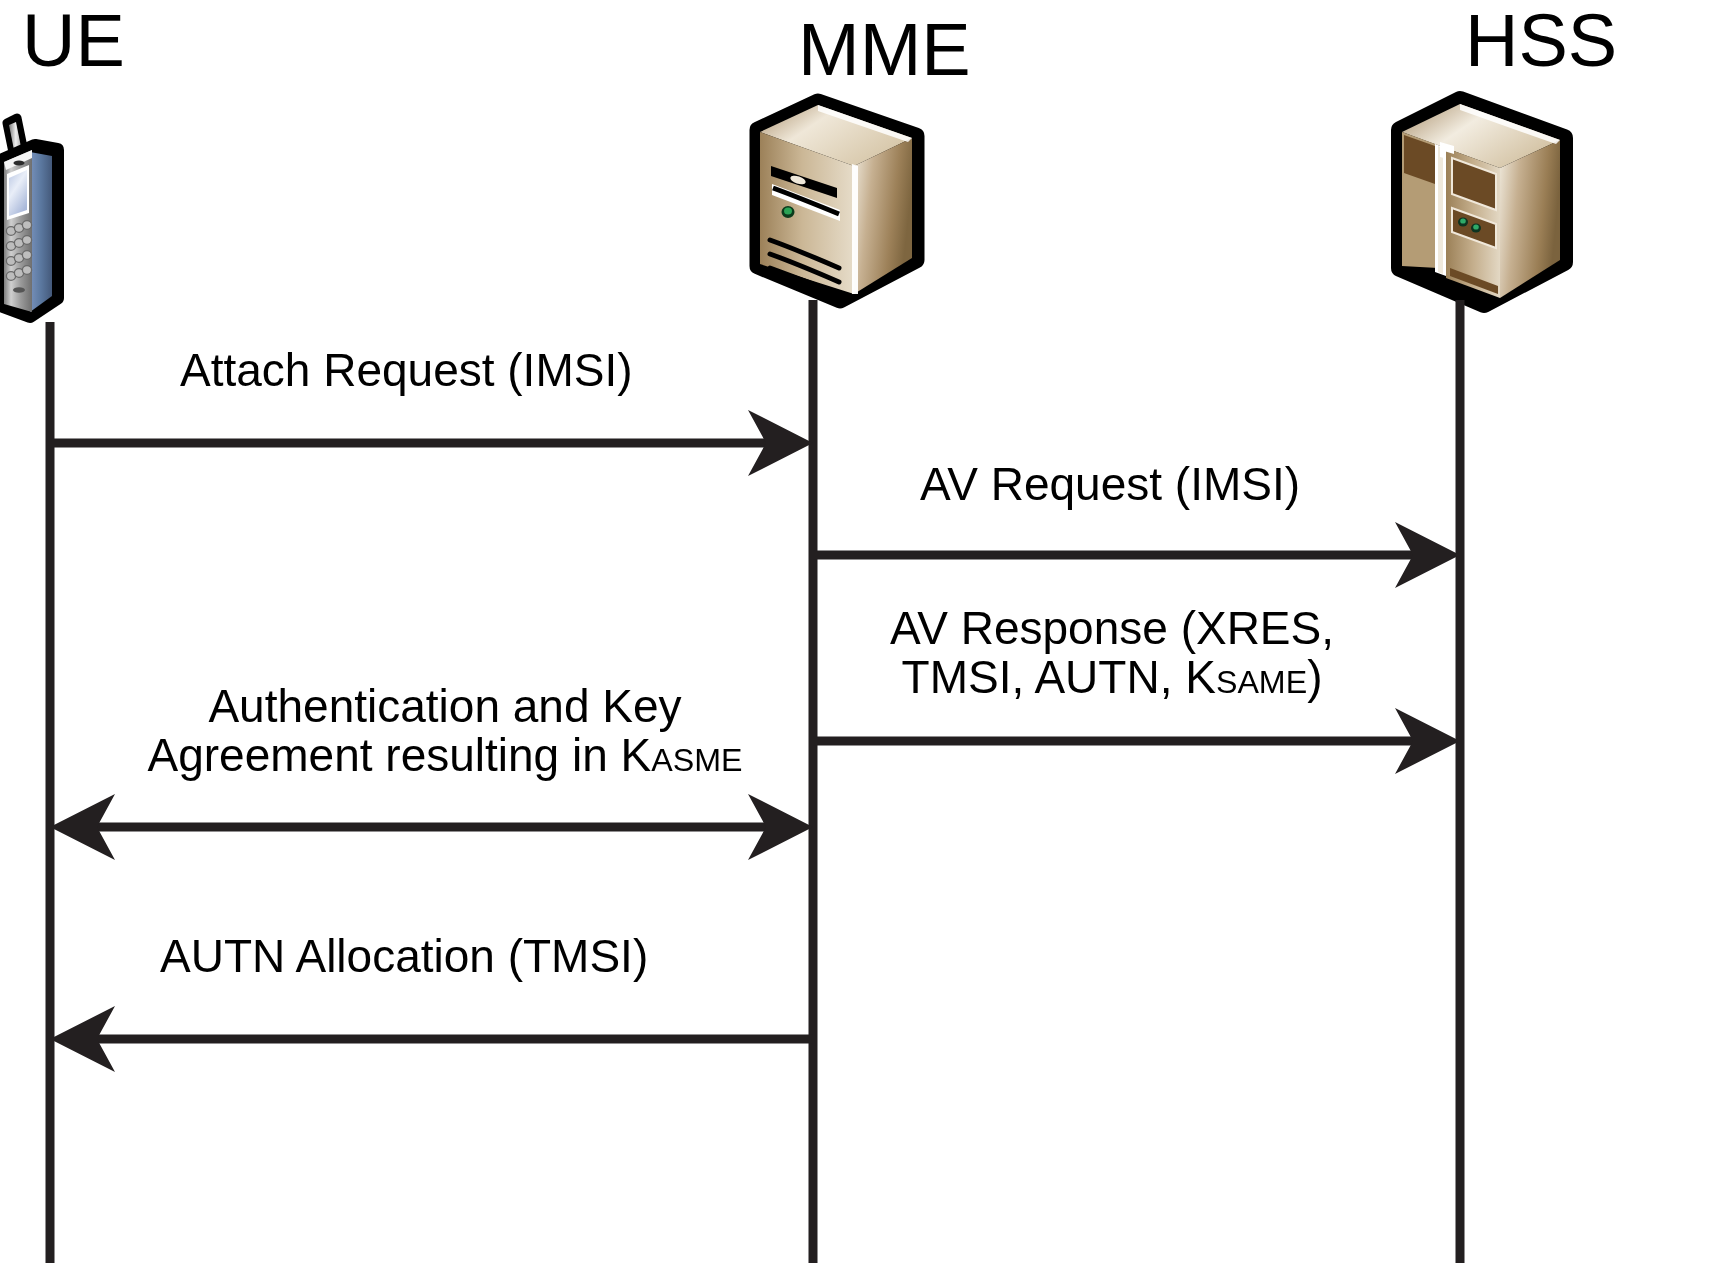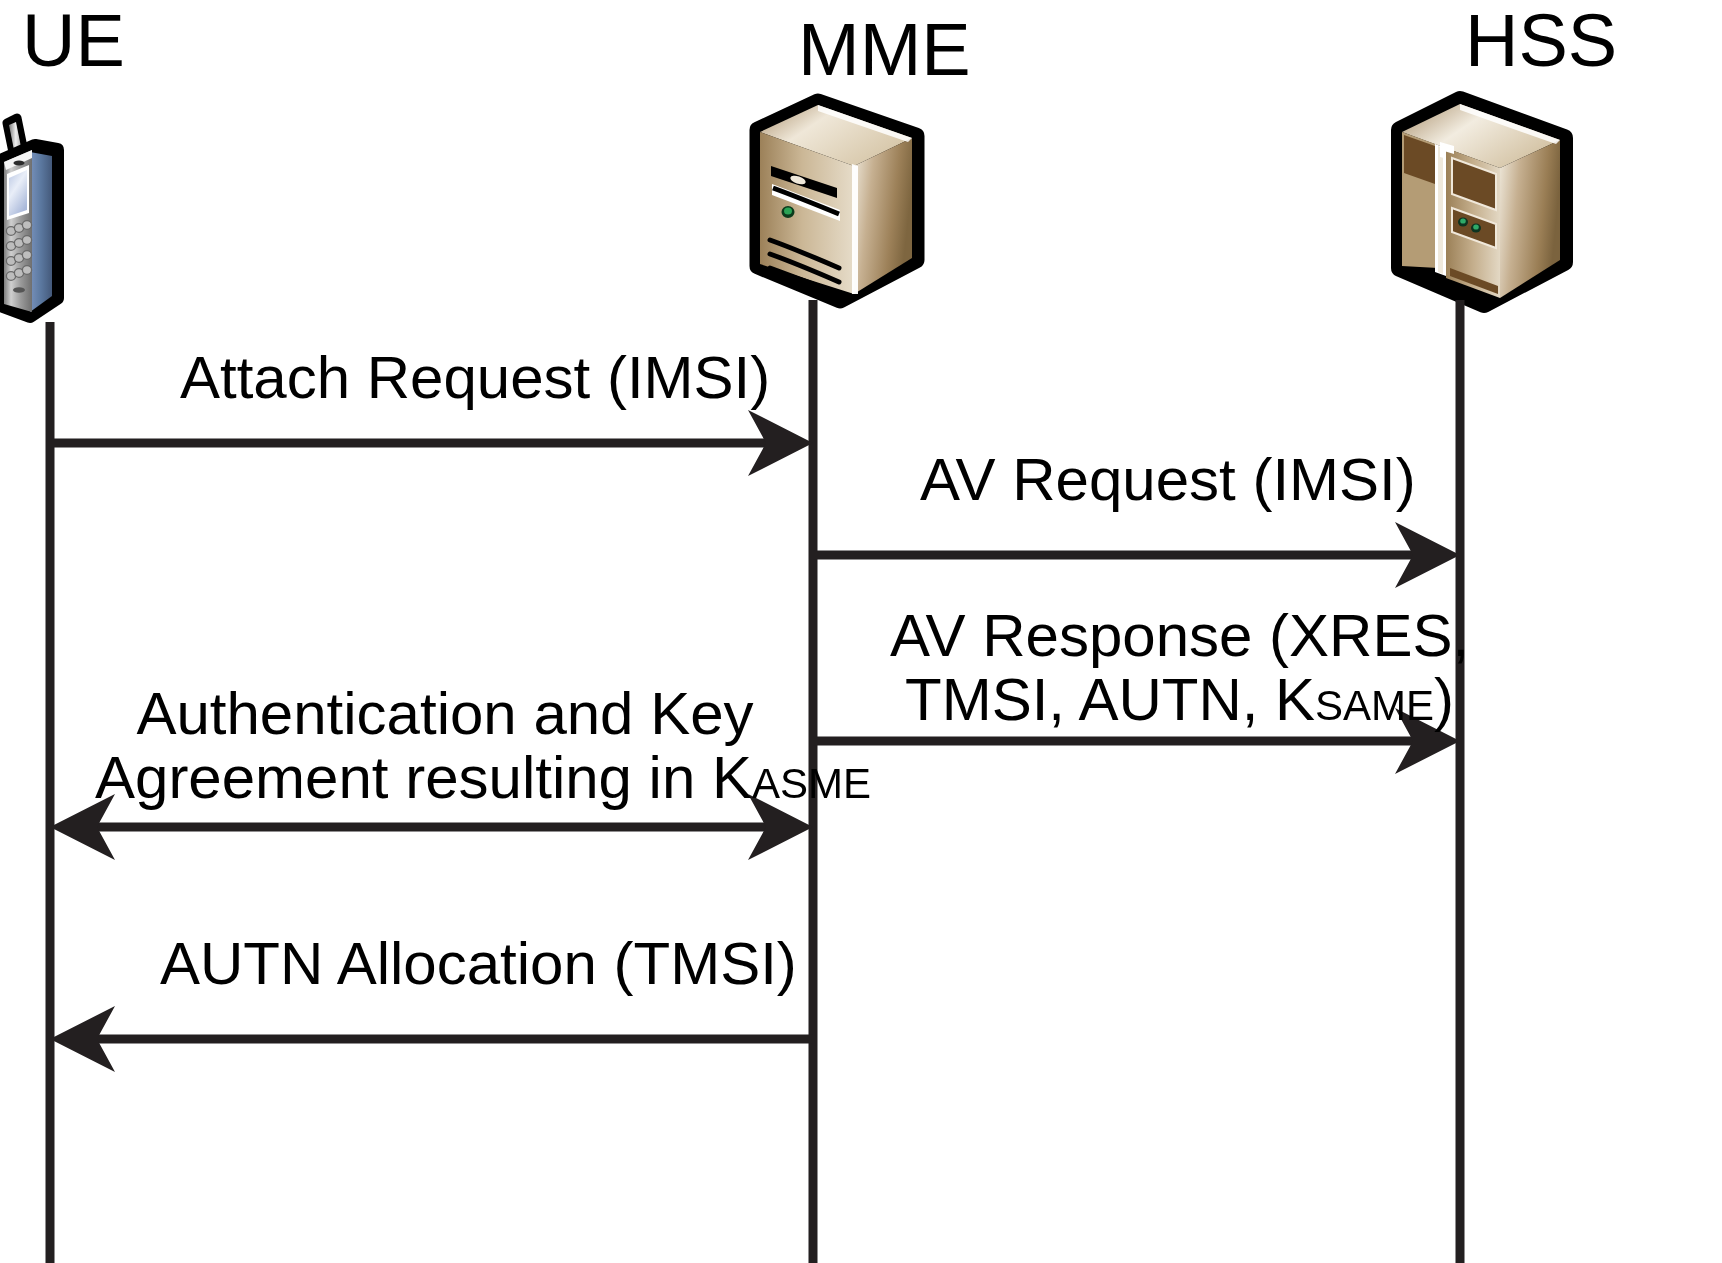--- a/index.html
+++ b/index.html
@@ -23,21 +23,21 @@
     line-height: 1;
     color: #000000;
     font-family: "Liberation Sans", sans-serif;
     white-space: nowrap;
   }
   .actor-icon {
     position: absolute;
   }
   .msg-label {
     position: absolute;
-    font-size: 60px;
+    font-size: 46px;
     line-height: 1.06;
     color: #000000;
     font-family: "Liberation Sans", sans-serif;
     text-align: center;
     white-space: nowrap;
   }
   .msg-label .sub {
     font-size: 0.70em;
     font-variant: small-caps;
     text-transform: uppercase;
@@ -243,21 +243,21 @@
     </g>
 
     <g>
       <line x1="85" y1="1039" x2="813" y2="1039" stroke="#231f20" stroke-width="9"></line>
       <path d="M50 1039 L115 1006 L97 1039 L115 1072 Z" fill="#231f20"></path>
     </g>
   </svg>
 
   <div class="msg-label" style="left:180px; top:346px;">Attach Request (IMSI)</div>
 
-  <div class="msg-label" style="left:920px; top:448px;">AV Request (IMSI)</div>
+  <div class="msg-label" style="left:920px; top:460px;">AV Request (IMSI)</div>
 
   <div class="msg-label" style="left:890px; top:604px;">
     <div>AV Response (XRES,</div>
     <div><span>TMSI, AUTN, K</span><span class="sub">SAME</span><span>)</span></div>
   </div>
 
   <div class="msg-label" style="left:95px; top:682px; width:700px;">
     <div>Authentication and Key</div>
     <div><span>Agreement resulting in K</span><span class="sub">ASME</span></div>
   </div>

